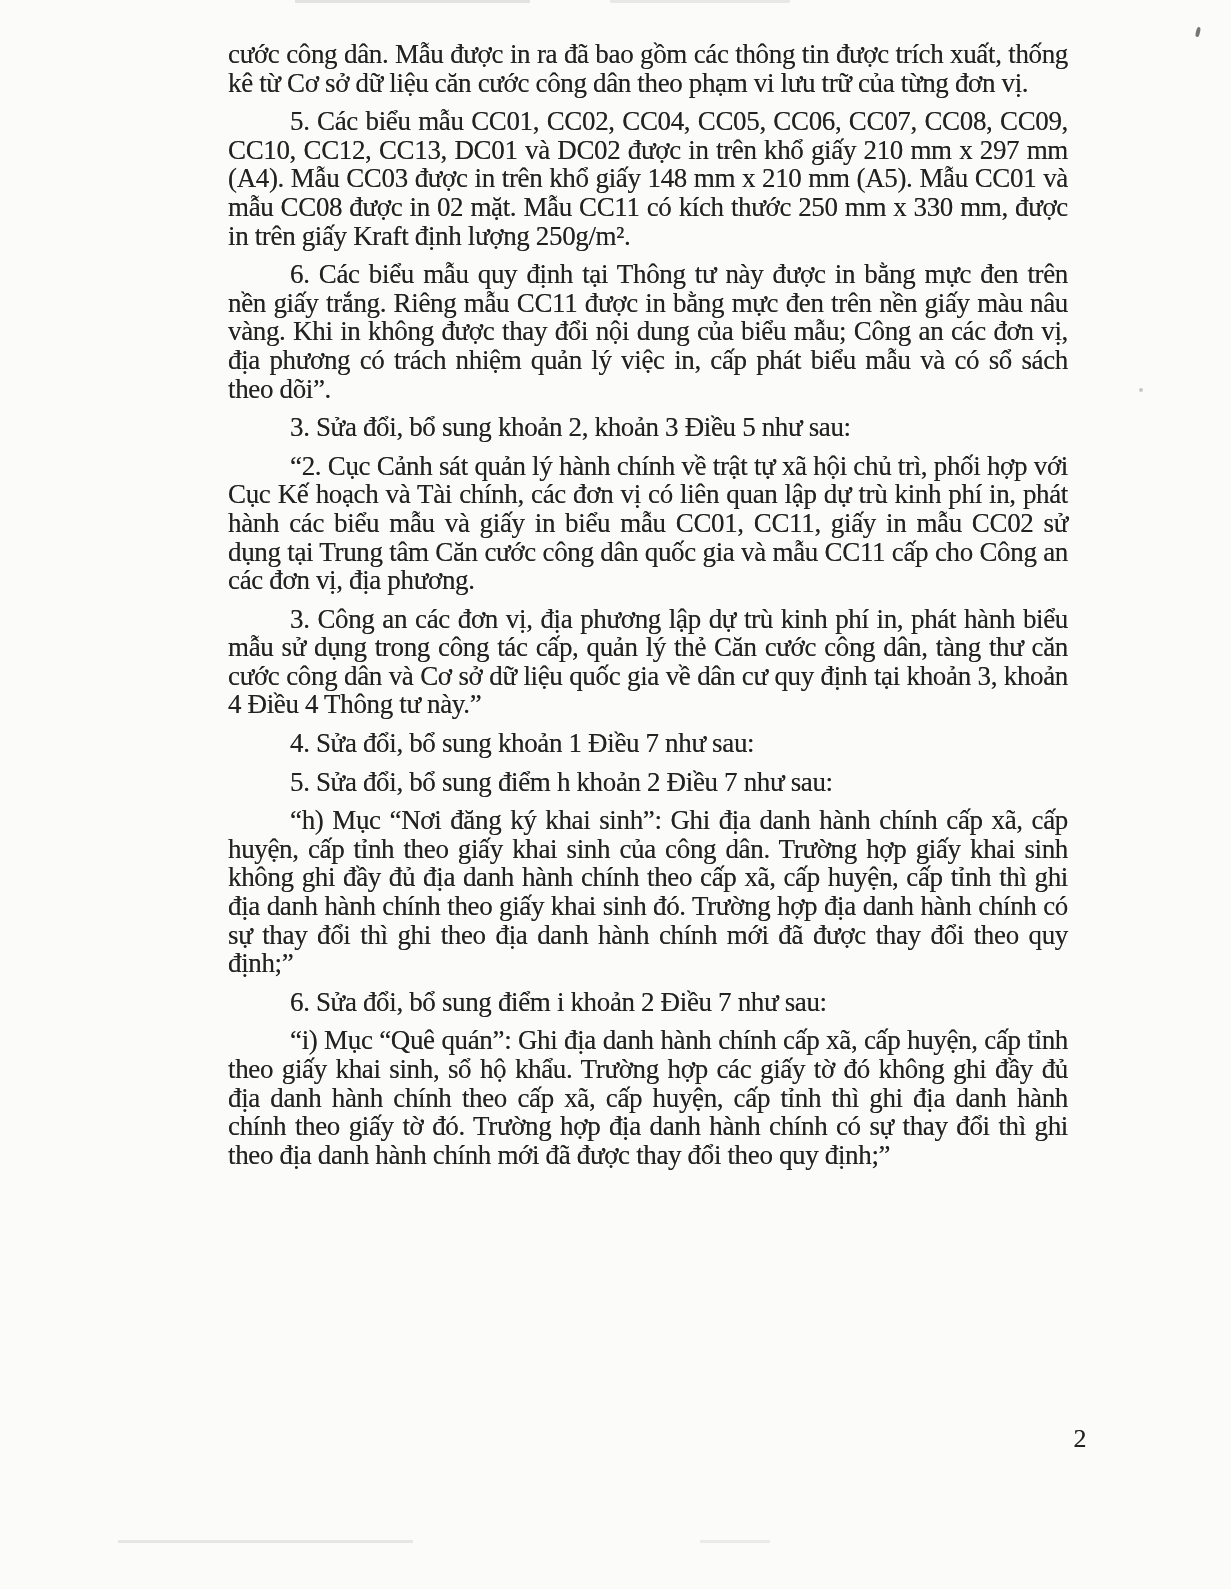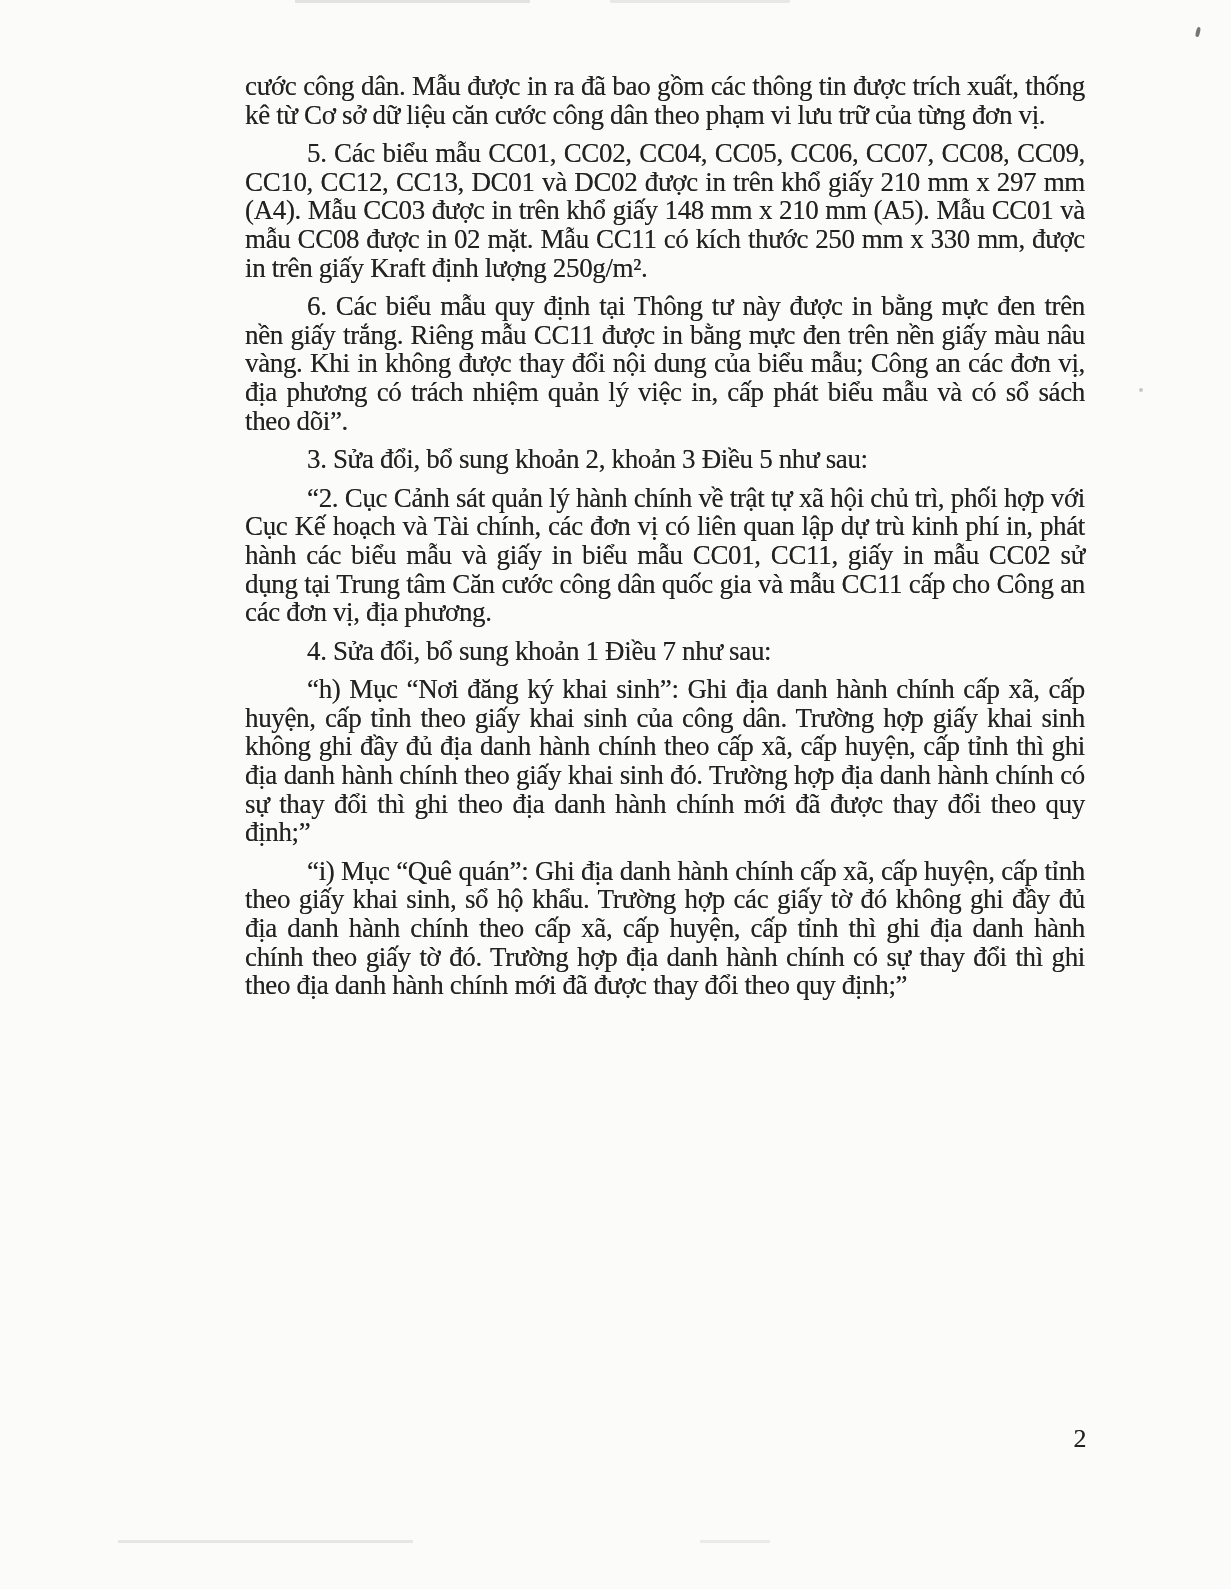--- a/index.html
+++ b/index.html
@@ -7,29 +7,28 @@
     position: relative;
     width: 1231px;
     height: 1589px;
     background: #fbfbfa;
     overflow: hidden;
     font-family: "Liberation Serif", "DejaVu Serif", serif;
     color: #222222;
   }
   .body-text {
     position: absolute;
-    left: 245px;
+    left: 228px;
     top: 40px;
     width: 840px;
     font-size: 27px;
     line-height: 28.6px;
     letter-spacing: -0.35px;
     text-align: justify;
     text-shadow: 0 0 0.5px rgba(30,30,30,0.55);
-    margin-top: 32px;
   }
   .para { margin: 0 0 10px 0; text-indent: 62px; }
   .para.no-indent { text-indent: 0; }
   .page-number {
     position: absolute;
     left: 1058px;
     top: 1424px;
     width: 44px;
     text-align: center;
     font-size: 26px;
@@ -86,22 +85,25 @@
   <div class="edge-smudge-top-2"></div>
   <div class="speck-apostrophe"></div>
   <div class="speck-dot"></div>
 
   <div class="body-text">
       <p class="para no-indent">cước công dân. Mẫu được in ra đã bao gồm các thông tin được trích xuất, thống kê từ Cơ sở dữ liệu căn cước công dân theo phạm vi lưu trữ của từng đơn vị.</p>
       <p class="para">5. Các biểu mẫu CC01, CC02, CC04, CC05, CC06, CC07, CC08, CC09, CC10, CC12, CC13, DC01 và DC02 được in trên khổ giấy 210 mm x 297 mm (A4). Mẫu CC03 được in trên khổ giấy 148 mm x 210 mm (A5). Mẫu CC01 và mẫu CC08 được in 02 mặt. Mẫu CC11 có kích thước 250 mm x 330 mm, được in trên giấy Kraft định lượng 250g/m².</p>
       <p class="para">6. Các biểu mẫu quy định tại Thông tư này được in bằng mực đen trên nền giấy trắng. Riêng mẫu CC11 được in bằng mực đen trên nền giấy màu nâu vàng. Khi in không được thay đổi nội dung của biểu mẫu; Công an các đơn vị, địa phương có trách nhiệm quản lý việc in, cấp phát biểu mẫu và có sổ sách theo dõi”.</p>
       <p class="para">3. Sửa đổi, bổ sung khoản 2, khoản 3 Điều 5 như sau:</p>
       <p class="para">“2. Cục Cảnh sát quản lý hành chính về trật tự xã hội chủ trì, phối hợp với Cục Kế hoạch và Tài chính, các đơn vị có liên quan lập dự trù kinh phí in, phát hành các biểu mẫu và giấy in biểu mẫu CC01, CC11, giấy in mẫu CC02 sử dụng tại Trung tâm Căn cước công dân quốc gia và mẫu CC11 cấp cho Công an các đơn vị, địa phương.</p>
+      <p class="para">3. Công an các đơn vị, địa phương lập dự trù kinh phí in, phát hành biểu mẫu sử dụng trong công tác cấp, quản lý thẻ Căn cước công dân, tàng thư căn cước công dân và Cơ sở dữ liệu quốc gia về dân cư quy định tại khoản 3, khoản 4 Điều 4 Thông tư này.”</p>
       <p class="para">4. Sửa đổi, bổ sung khoản 1 Điều 7 như sau:</p>
+      <p class="para">5. Sửa đổi, bổ sung điểm h khoản 2 Điều 7 như sau:</p>
       <p class="para">“h) Mục “Nơi đăng ký khai sinh”: Ghi địa danh hành chính cấp xã, cấp huyện, cấp tỉnh theo giấy khai sinh của công dân. Trường hợp giấy khai sinh không ghi đầy đủ địa danh hành chính theo cấp xã, cấp huyện, cấp tỉnh thì ghi địa danh hành chính theo giấy khai sinh đó. Trường hợp địa danh hành chính có sự thay đổi thì ghi theo địa danh hành chính mới đã được thay đổi theo quy định;”</p>
+      <p class="para">6. Sửa đổi, bổ sung điểm i khoản 2 Điều 7 như sau:</p>
       <p class="para">“i) Mục “Quê quán”: Ghi địa danh hành chính cấp xã, cấp huyện, cấp tỉnh theo giấy khai sinh, sổ hộ khẩu. Trường hợp các giấy tờ đó không ghi đầy đủ địa danh hành chính theo cấp xã, cấp huyện, cấp tỉnh thì ghi địa danh hành chính theo giấy tờ đó. Trường hợp địa danh hành chính có sự thay đổi thì ghi theo địa danh hành chính mới đã được thay đổi theo quy định;”</p>
     </div>
 
   <div class="page-number">2</div>
 
   <div class="edge-smudge-bottom"></div>
   <div class="edge-smudge-bottom-2"></div>
 </div>
 
 </body></html>

